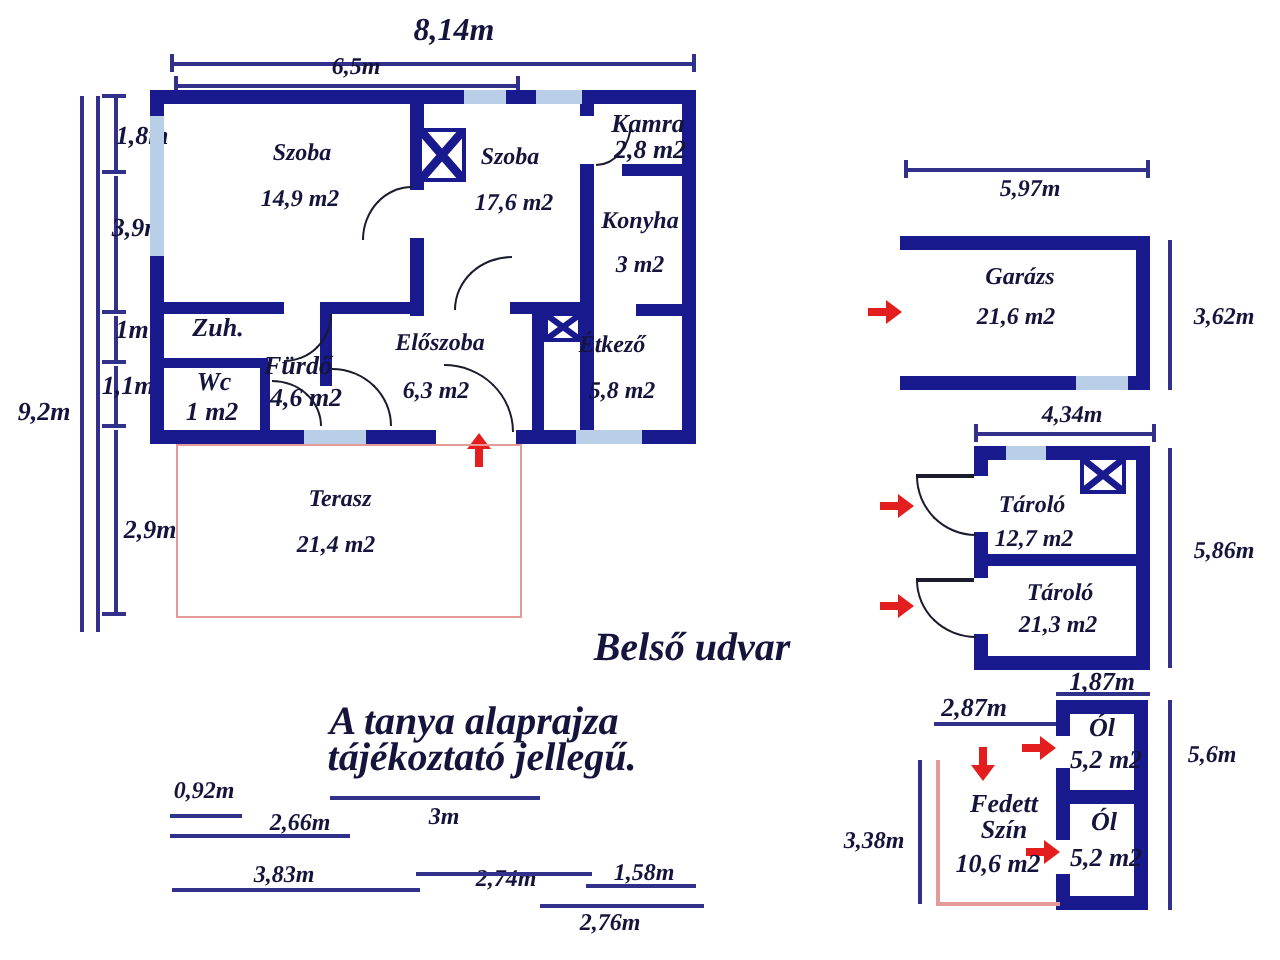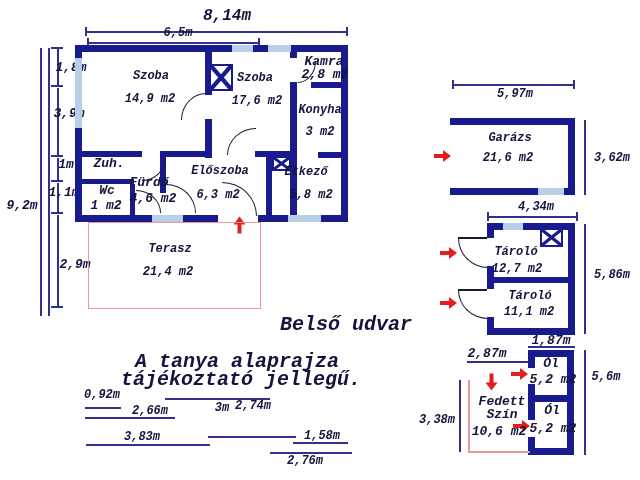--- a/index.html
+++ b/index.html
@@ -1,17 +1,17 @@
 <!DOCTYPE html>
 <html><head>
 <meta charset="utf-8">
 <style>
   html,body{margin:0;padding:0;background:#fff;}
   #plan{position:relative;width:640px;height:480px;background:#ffffff;overflow:hidden;
-        font-family:Liberation Mono, monospace;}
+        font-family:Liberation Serif, serif;}
   .w  {position:absolute;background:#1a1a8f;}               
   .wn {position:absolute;background:#b9cfe8;}               
   .dl {position:absolute;background:#31318c;}               
   .bl {position:absolute;background:#1b1b2e;}               
   .rl {position:absolute;background:#e59a9a;}               
   .lbl{position:absolute;color:#14143c;font-weight:bold;font-style:italic;
        white-space:nowrap;transform:translateX(-50%);font-size:13px;line-height:1.05;}
   .s14{font-size:12px}.s15{font-size:20px}.s16{font-size:16px}
   .arc{position:absolute;border:0 solid #1b1b2e;}
   .arc.tl {border-top-width:1.4px;border-left-width:1.4px;border-top-left-radius:100%;}
@@ -138,21 +138,21 @@
 
   <div class="lbl s15" style="left:237px;top:351px">A tanya alaprajza</div>
   <div class="lbl s15" style="left:241px;top:369px">tájékoztató jellegű.</div>
 
   <div class="lbl s14" style="left:102px;top:389px">0,92m</div>
   <div class="dl" style="left:85px;top:407px;width:36px;height:1.5px"></div>
   <div class="lbl s14" style="left:150px;top:405px">2,66m</div>
   <div class="dl" style="left:85px;top:417px;width:90px;height:1.5px"></div>
   <div class="lbl s14" style="left:222px;top:402px">3m</div>
   <div class="dl" style="left:165px;top:398px;width:105px;height:1.5px"></div>
-  <div class="lbl s14" style="left:253px;top:400px">2,74m</div>
+  <div class="lbl s14" style="left:253px;top:433px">2,74m</div>
   <div class="dl" style="left:208px;top:436px;width:88px;height:1.5px"></div>
   <div class="lbl s14" style="left:142px;top:431px">3,83m</div>
   <div class="dl" style="left:86px;top:444px;width:124px;height:1.5px"></div>
   <div class="lbl s14" style="left:322px;top:430px">1,58m</div>
   <div class="dl" style="left:293px;top:442px;width:55px;height:1.5px"></div>
   <div class="lbl s14" style="left:305px;top:455px">2,76m</div>
   <div class="dl" style="left:270px;top:452px;width:82px;height:1.5px"></div>
 
   <div class="lbl s14" style="left:515px;top:88px">5,97m</div>
   <div class="dl" style="left:452px;top:84px;width:123px;height:1.5px"></div>
@@ -188,21 +188,21 @@
         <path d="M0 0L10 10M10 0L0 10" stroke="#1a1a8f" stroke-width="2" fill="none"></path>
       </svg>
     </div>
   <div class="bl" style="left:458px;top:237px;width:29px;height:1.5px"></div>
   <div class="arc cbl" style="left:458px;top:238px;width:29px;height:29px"></div>
   <div class="bl" style="left:458px;top:289px;width:29px;height:1.5px"></div>
   <div class="arc cbl" style="left:458px;top:290px;width:29px;height:28px"></div>
   <div class="lbl s14" style="left:516px;top:246px">Tároló</div>
   <div class="lbl s14" style="left:517px;top:263px">12,7 m2</div>
   <div class="lbl s14" style="left:530px;top:290px">Tároló</div>
-  <div class="lbl s14" style="left:529px;top:306px">11,1 m2</div>
+  <div class="lbl s14" style="left:529px;top:306px">21,3 m2</div>
   <div class="dl" style="left:584px;top:224px;width:1.5px;height:110px"></div>
   <div class="lbl s14" style="left:612px;top:269px">5,86m</div>
   <div class="ar" style="left:440px;top:247px">
       <i class="sh"></i>
       <i class="hd"></i>
     </div>
   <div class="ar" style="left:440px;top:297px">
       <i class="sh"></i>
       <i class="hd"></i>
     </div>

